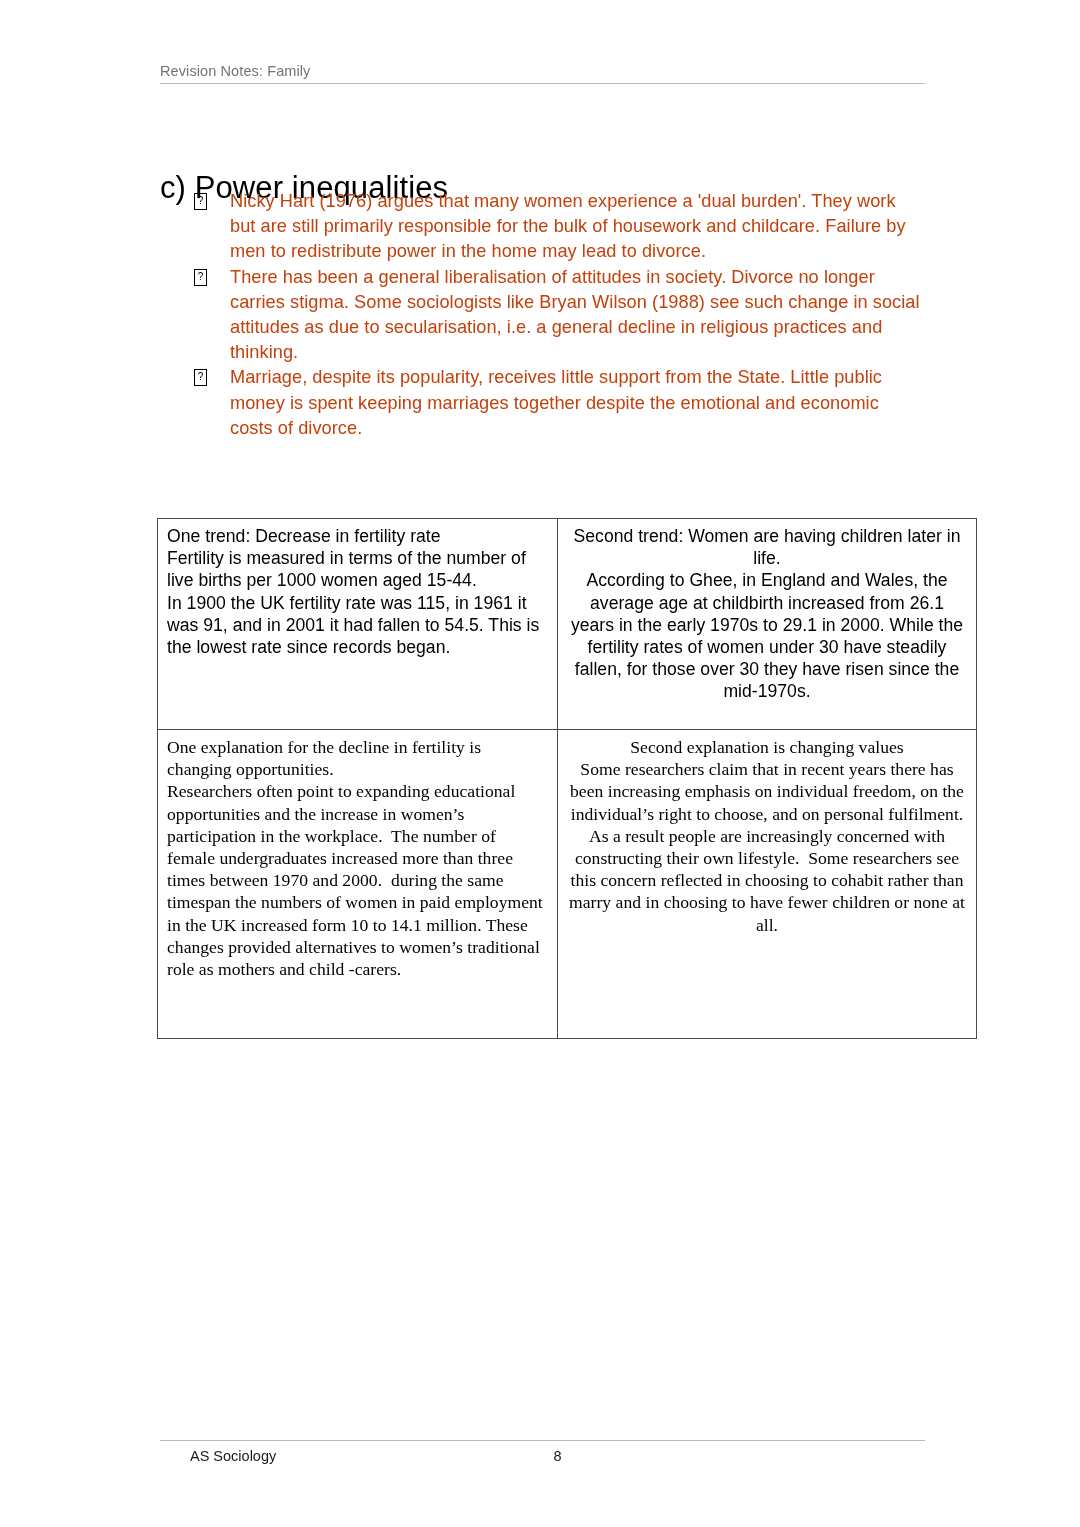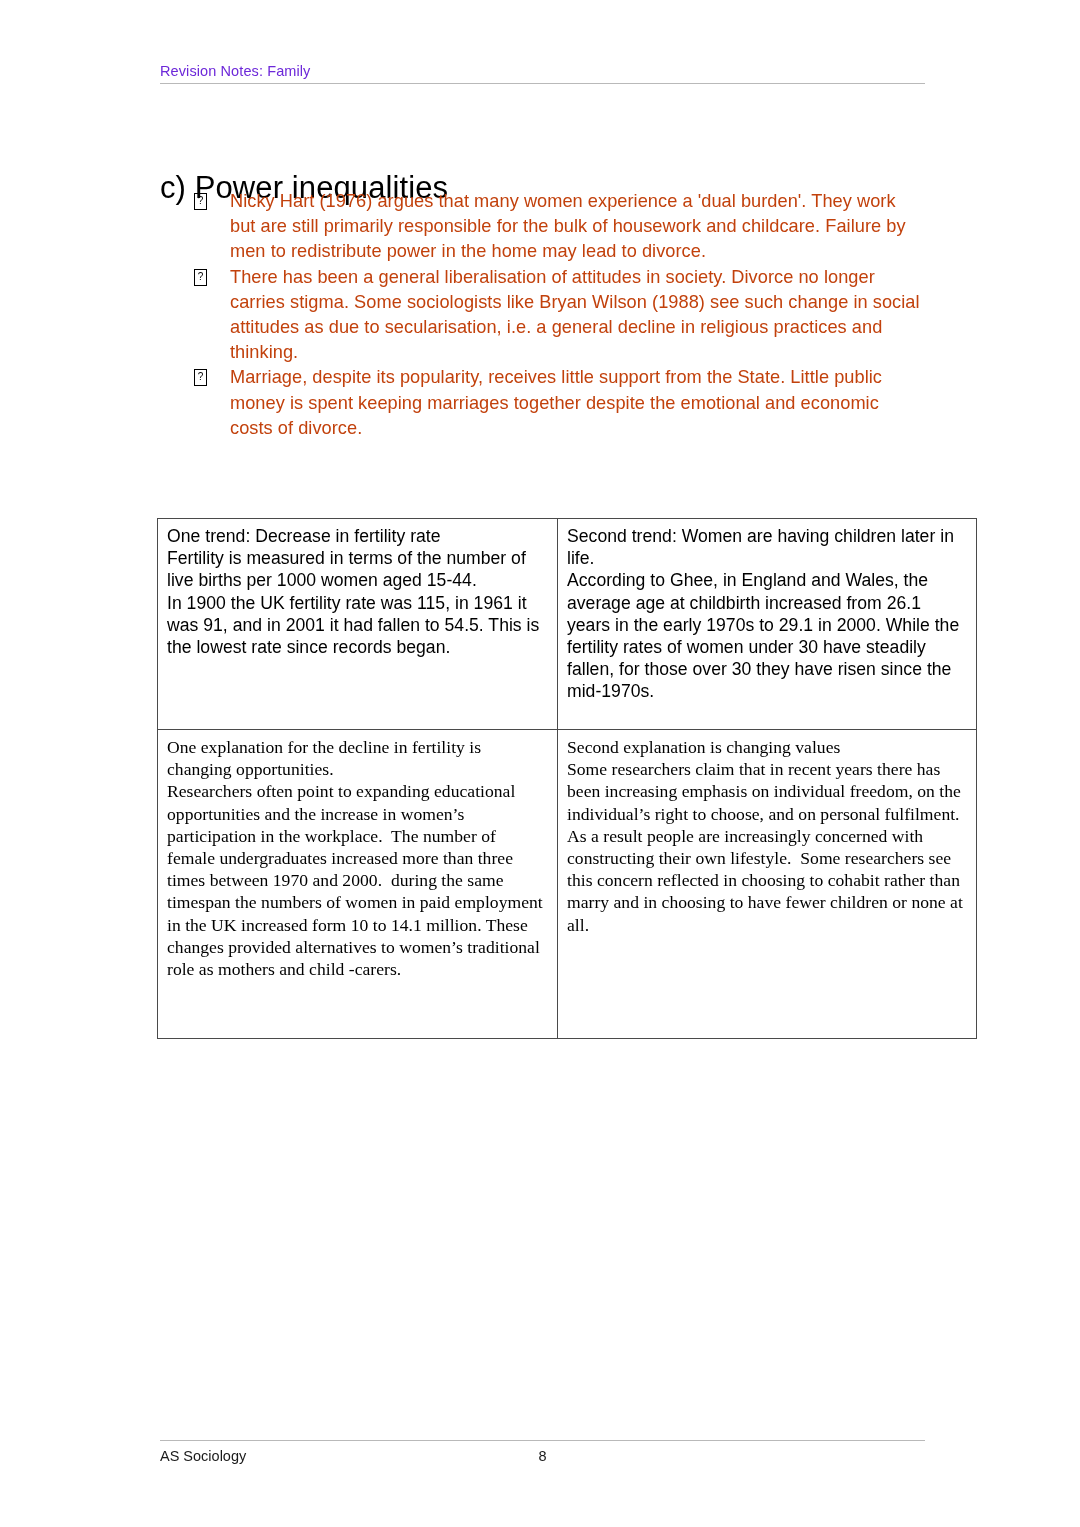--- a/index.html
+++ b/index.html
@@ -24,21 +24,21 @@
   
   .doc-header {
     position: absolute;
     left: 160px;
     top: 62px;
     width: 765px;
   }
   .doc-header .header-text {
     font-size: 14.5px;
     line-height: 18px;
-    color: #6d28d9;
+    color: #737373;
     letter-spacing: 0.1px;
   }
   .doc-header .header-rule {
     margin-top: 3px;
     border-bottom: 1.2px solid #b9b9b9;
     width: 100%;
   }
 
   
   .heading-c {
@@ -114,39 +114,40 @@
     border: 1.3px solid #4a4a4a;
     vertical-align: top;
     padding: 6px 9px 19px 9px;
     font-size: 17.6px;
     line-height: 22.2px;
     color: #000;
     letter-spacing: 0.02px;
     white-space: pre-wrap;
   }
   .data-table td.col-left  { width: 381px; }
-  .data-table td.col-right { width: 400px; }
+  .data-table td.col-right { width: 400px; text-align: center; }
   .data-table tr.row-trends td { height: 185px; }
   .data-table tr.row-explanations td { height: 283px; font-family: Liberation Serif, serif; }
 
   
   .doc-footer {
     position: absolute;
     left: 160px;
     top: 1440px;
     width: 765px;
   }
   .doc-footer .footer-rule {
     border-top: 1.2px solid #b9b9b9;
     width: 100%;
     margin-bottom: 6px;
   }
   .doc-footer .footer-row {
     position: relative;
     height: 20px;
+    margin-left: 30px;
   }
   .doc-footer .footer-left {
     position: absolute;
     left: 0;
     top: 0;
     font-size: 14.5px;
     line-height: 19px;
     color: #1a1a1a;
   }
   .doc-footer .footer-page {

